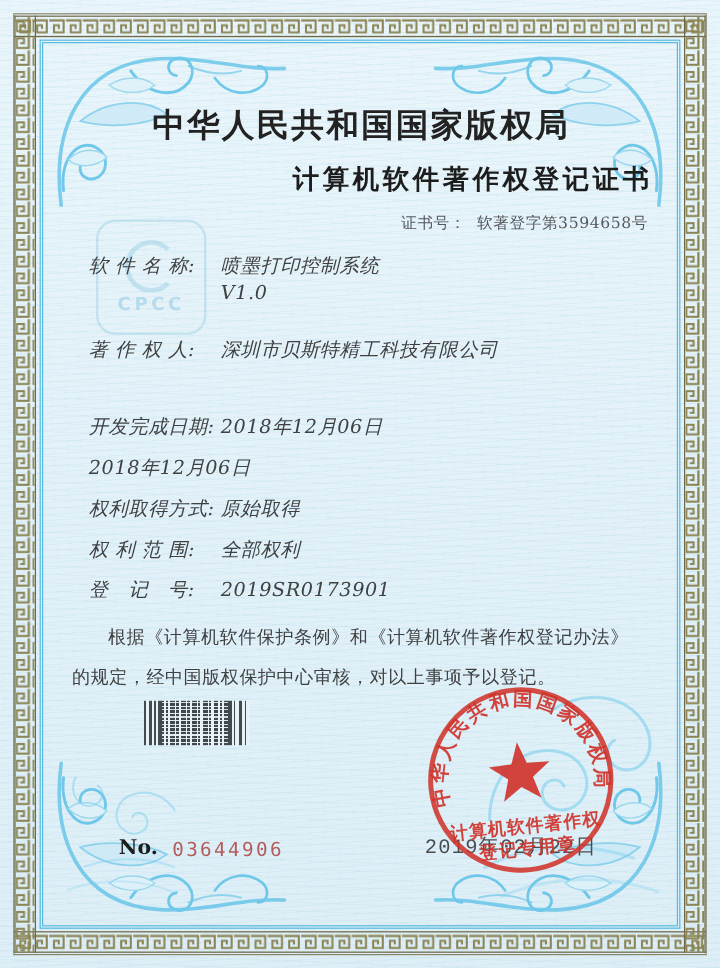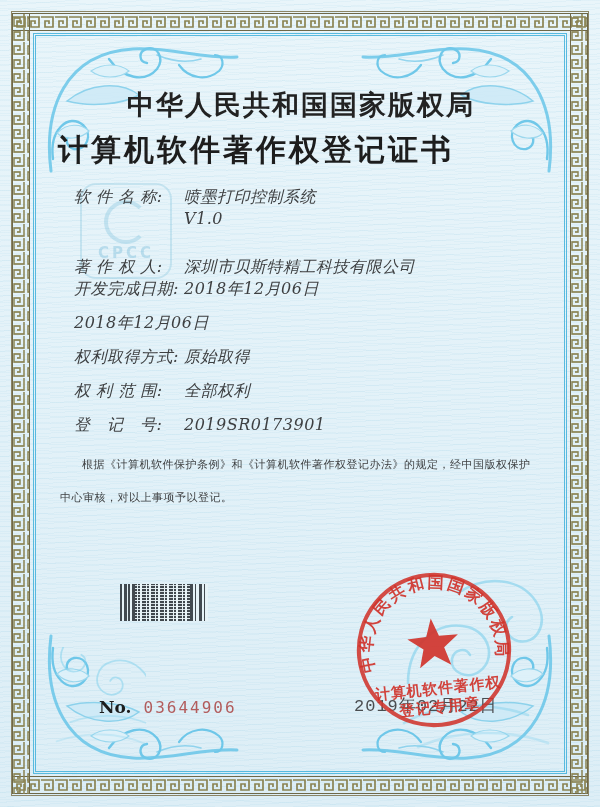--- a/index.html
+++ b/index.html
@@ -30,30 +30,30 @@
   
   .cpcc{position:absolute;left:80px;top:183px;width:88px;height:92px;
     border:2px solid rgba(110,185,215,.28);border-radius:16px;
     display:flex;flex-direction:column;align-items:center;justify-content:center;gap:0;}
   .cpcc .ring{width:36px;height:36px;border:4px solid rgba(110,185,215,.30);border-radius:50%;border-right-color:transparent;}
   .cpcc .wm-text{font-family:"DejaVu Sans","Liberation Sans",sans-serif;font-weight:bold;
     font-size:15px;letter-spacing:3px;color:rgba(110,185,215,.38);}
   
   .content{position:absolute;left:58px;right:56px;top:88px;color:#3c3c3c;}
   .issuer{text-align:center;font-size:27px;font-weight:bold;letter-spacing:2px;color:#222;line-height:34px;}
-  .cert-title{text-align:left;font-size:30px;font-weight:bold;letter-spacing:3px;color:#1d1d1d;line-height:40px;margin-top:8px;}
+  .cert-title{text-align:right;font-size:22px;font-weight:bold;letter-spacing:3px;color:#1d1d1d;line-height:40px;margin-top:8px;}
   .cert-no{margin-top:7px;text-align:right;font-size:13px;color:#55585c;padding-right:4px;letter-spacing:.5px;}
   .fields{margin-top:16px;padding-left:16px;}
   .field-row{display:flex;align-items:flex-start;font-size:16px;line-height:22px;color:#3e4042;font-style:italic;}
   .field-row .lbl{flex:0 0 110px;letter-spacing:.5px;}
   .field-row .val{letter-spacing:.5px;}
   .mb-soft{margin-bottom:26px;}
-  .mb-big{}
+  .mb-big{margin-bottom:42px;}
   .mb-sm{margin-bottom:12px;}
-  .paragraph{margin-top:12px;padding:0 6px 0 2px;font-size:11px;line-height:33px;
+  .paragraph{margin-top:12px;padding:0 6px 0 2px;font-size:15px;line-height:33px;
     text-indent:2em;color:#3e4042;letter-spacing:.5px;}
   
   .barcode{position:absolute;left:120px;top:584px;width:88px;height:37px;display:flex;opacity:.88;}
   .bc-a{width:15px;background:repeating-linear-gradient(90deg,#2e343a 0 2px,#e9f4f8 2px 4px,#2e343a 4px 7px,#e9f4f8 7px 8px);}
   .bc-b{flex:1;background:
       repeating-linear-gradient(0deg, transparent 0 2px, rgba(236,246,249,.95) 2px 3px, transparent 3px 5px, rgba(236,246,249,.85) 5px 6px),
       repeating-linear-gradient(90deg,#2b3137 0 2px,#e9f4f8 2px 3px,#2b3137 3px 5px,#e9f4f8 5px 7px,#2b3137 7px 9px);}
   .bc-c{width:18px;background:repeating-linear-gradient(90deg,#2e343a 0 3px,#e9f4f8 3px 5px,#2e343a 5px 6px,#e9f4f8 6px 9px);}
   
   .seal-date{position:absolute;left:354px;top:694px;font-size:17px;color:#4a4d50;letter-spacing:1px;font-family:Liberation Mono, monospace;}
@@ -156,20 +156,24 @@
     </svg>
 
   <div class="cpcc">
     <div class="ring"></div>
     <div class="wm-text">CPCC</div>
   </div>
 
   <div class="content">
     <div class="issuer">中华人民共和国国家版权局</div>
     <div class="cert-title">计算机软件著作权登记证书</div>
+    <div class="cert-no">
+      <span>证书号：</span>&nbsp;
+      <span>软著登字第3594658号</span>
+    </div>
 
     <div class="fields">
       <div class="field-row mb-soft">
         <span class="lbl">软 件 名 称:</span>
         <span class="val">
           <span style="display:block">喷墨打印控制系统</span>
           <span style="display:block">V1.0</span>
         </span>
       </div>
       <div class="field-row mb-big">

